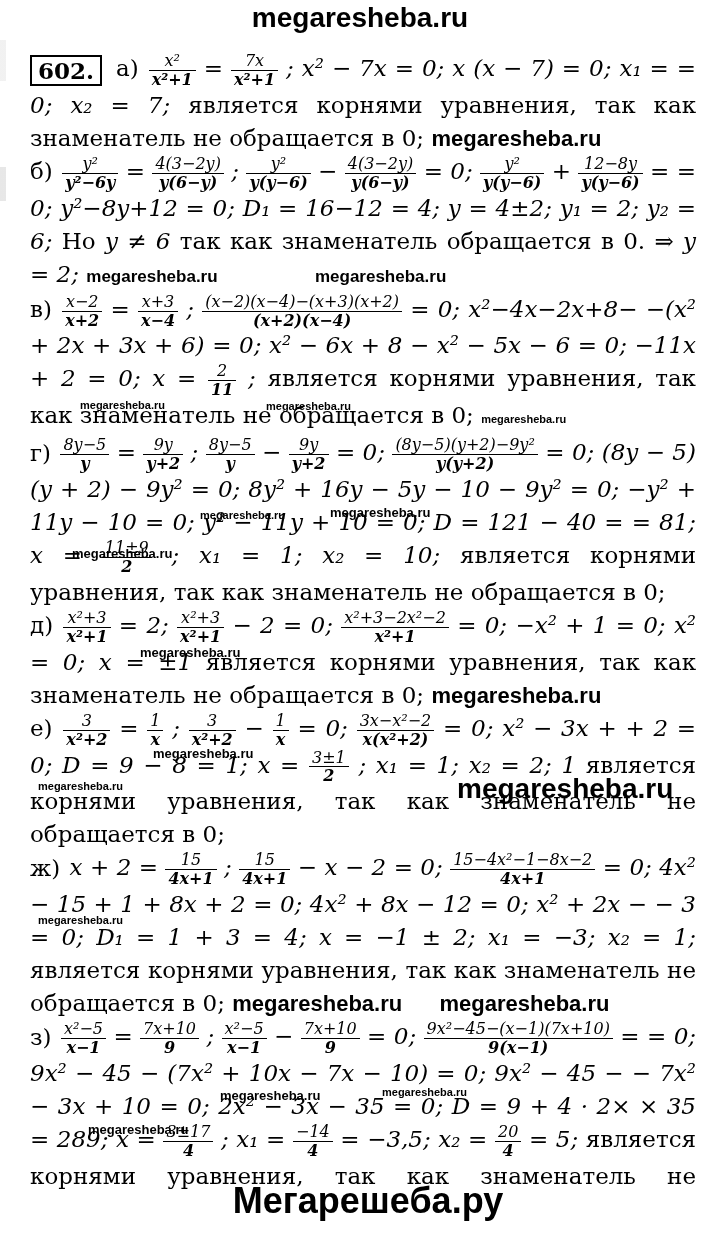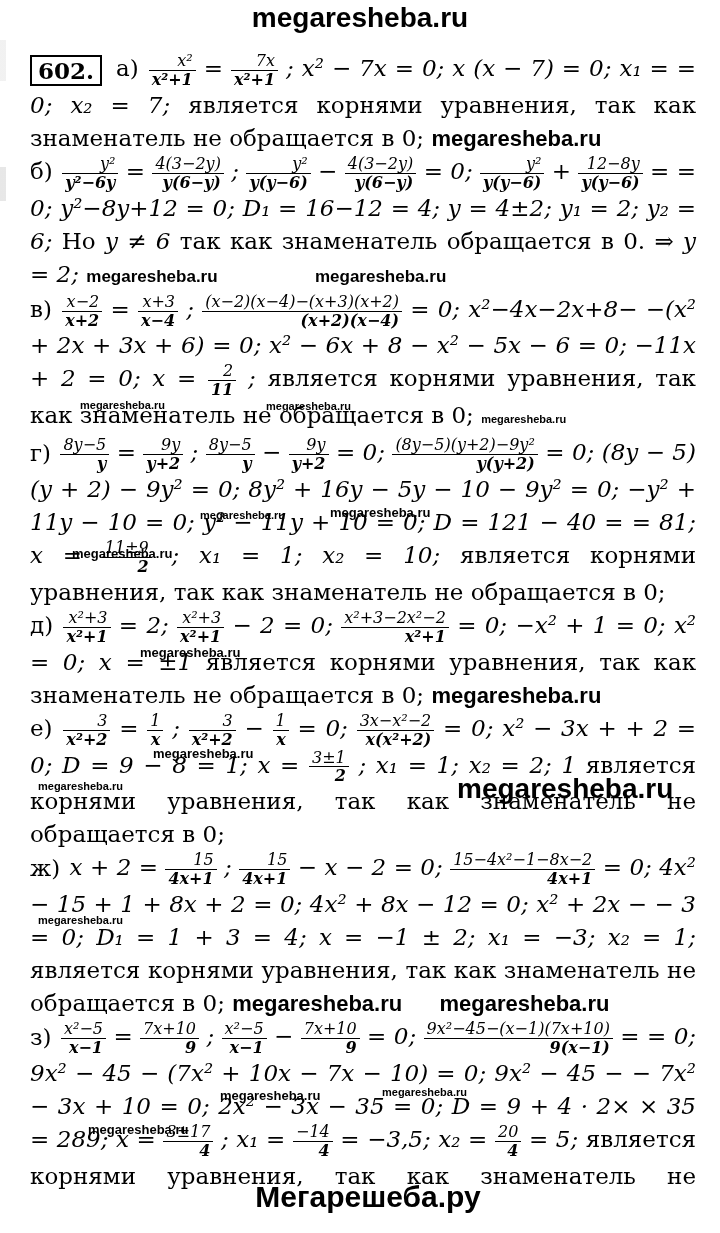--- a/index.html
+++ b/index.html
@@ -22,33 +22,33 @@
   .part{text-align:justify;line-height:33px;}
   .pbox{
     display:inline-block;border:2px solid #000;font-weight:bold;
     padding:0 6px;line-height:27px;font-size:23px;margin-right:6px;
     vertical-align:middle;
   }
   .plabel{font-style:normal;margin-right:2px;}
   .math{font-style:italic;}
   .rus{font-style:normal;}
   .frac{
-    display:inline-block;vertical-align:middle;text-align:right;
+    display:inline-block;vertical-align:middle;text-align:center;
     font-size:16px;line-height:1.12;font-style:italic;white-space:nowrap;
   }
   .frac .num{display:block;padding:0 3px;}
   .frac .den{display:block;border-top:1.5px solid #000;padding:0 3px;font-weight:bold;}
   .wm{
     font-family:"Liberation Sans",sans-serif;font-weight:bold;
     font-style:normal;white-space:nowrap;
   }
   .ovl{position:absolute;}
   .footer-brand{
     position:absolute;top:1180px;left:16px;right:0;text-align:center;
-    font-family:"Liberation Sans",sans-serif;font-weight:bold;font-size:30px;
+    font-family:"Liberation Sans",sans-serif;font-weight:bold;font-size:36px;
   }
   .scan-edge{position:absolute;left:0;top:40px;width:6px;height:230px;
     background:linear-gradient(#9992 0 18%, transparent 18% 55%, #8883 55% 70%, transparent 70%);}
 </style>
 </head>
 <body>
 
 <div class="page">
   <div class="scan-edge"></div>
 

